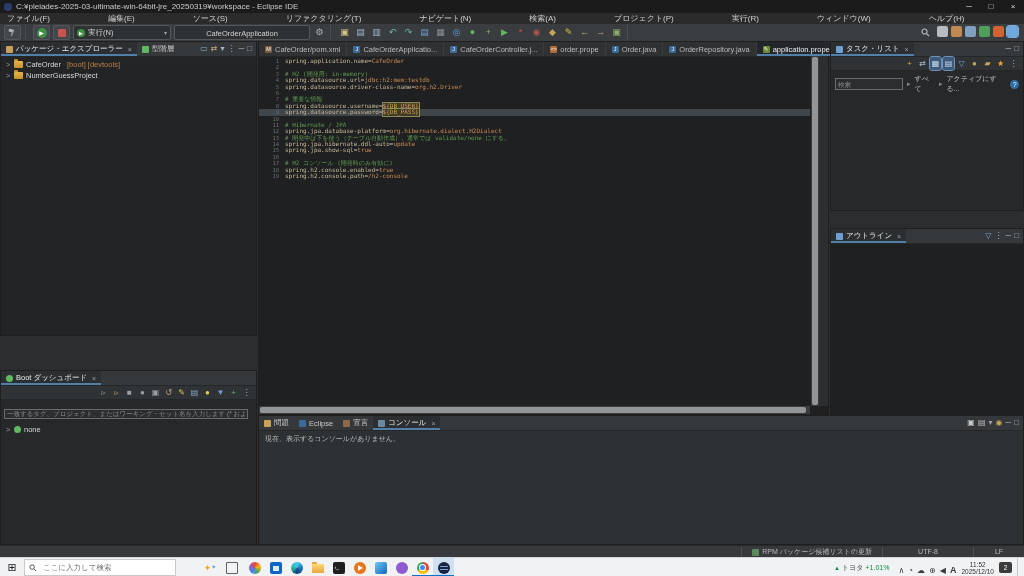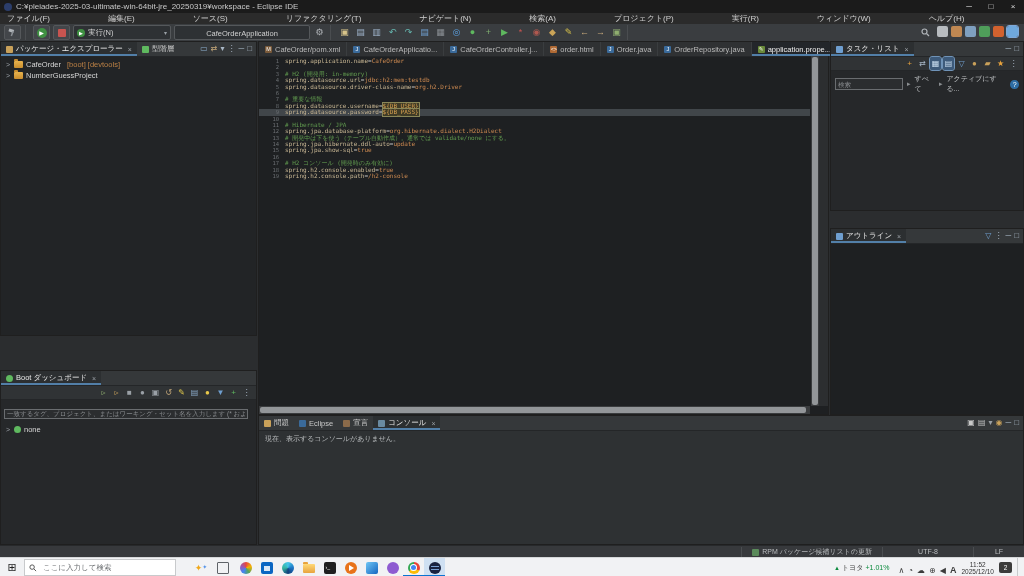--- a/index.html
+++ b/index.html
@@ -94,21 +94,21 @@
   
   #statusbar{position:absolute;left:0;top:545px;width:1024px;height:12px;background:#37393c;border-top:1px solid #27292b;
     display:flex;align-items:center;justify-content:flex-end;font-size:7px;color:#b9bcbe;}
   .sb-item{padding:0 10px;border-left:1px solid #4a4d50;height:10px;line-height:10px;display:flex;align-items:center;gap:3px;}
   .sb-ic{width:7px;height:7px;background:#5a8a5a;border-radius:1px;display:inline-block;}
   
   #taskbar{position:absolute;left:0;top:557px;width:1024px;height:19px;background:#f1f2f4;border-top:1px solid #d5d7d9;
     display:flex;align-items:center;color:#333;}
   #start-btn{width:24px;text-align:center;font-size:11px;color:#222;}
   #tb-search{display:flex;align-items:center;gap:4px;width:142px;height:15px;background:#fff;border:1px solid #c8cacc;
-    padding:0 4px;margin-right:15px;}
+    padding:0 4px;margin-right:24px;}
   #tb-search svg{flex:0 0 auto;}
   #tb-search input{border:0;outline:0;flex:1;font-size:7.5px;color:#555;font-family:inherit;background:transparent;min-width:0;}
   #tb-search input::placeholder{color:#6b6e71;}
   .sparkle{font-size:9px;color:#f0a81a;width:20px;text-align:center;}
   .sparkle b{color:#4f8fe8;font-size:6px;vertical-align:top;}
   .taskview{width:10px;height:10px;border:1.3px solid #5f6368;border-radius:1px;margin:0 6px;}
   #tb-apps{display:flex;align-items:center;height:19px;}
   .app{width:21px;height:19px;display:flex;align-items:center;justify-content:center;position:relative;}
   .app.running{box-shadow:inset 0 -2px 0 #0b74d1;}
   .app.active{background:#cfe0f2;}
@@ -305,21 +305,21 @@
           <span class="etab">
             <span class="eticon i-java-icon">J</span>
             <span>CafeOrderApplicatio...</span>
           </span>
           <span class="etab">
             <span class="eticon i-java-icon">J</span>
             <span>CafeOrderController.j...</span>
           </span>
           <span class="etab">
             <span class="eticon i-html-icon">&lt;&gt;</span>
-            <span>order.html</span>
+            <span>order.prope</span>
           </span>
           <span class="etab">
             <span class="eticon i-java-icon">J</span>
             <span>Order.java</span>
           </span>
           <span class="etab">
             <span class="eticon i-java-icon">J</span>
             <span>OrderRepository.java</span>
           </span>
           <span class="etab active">

